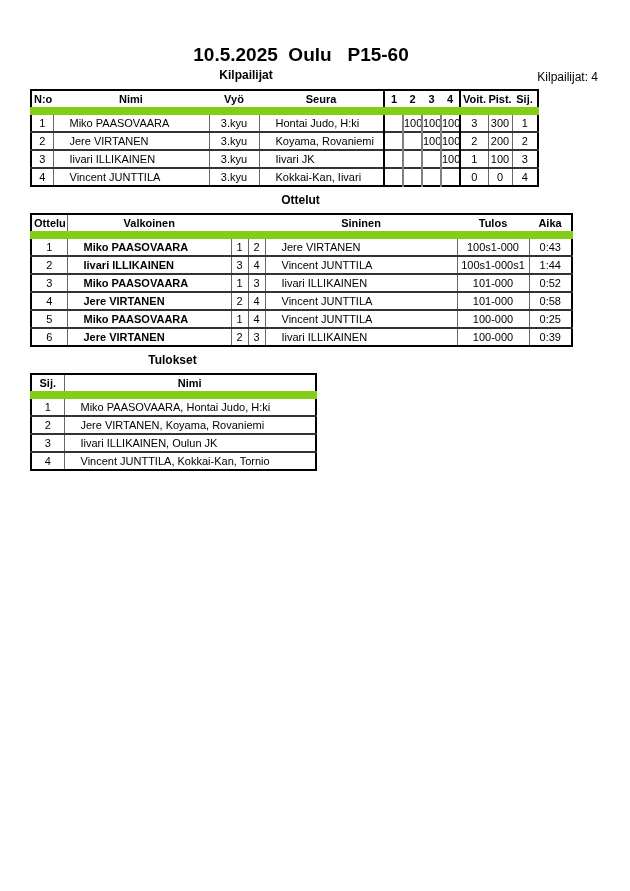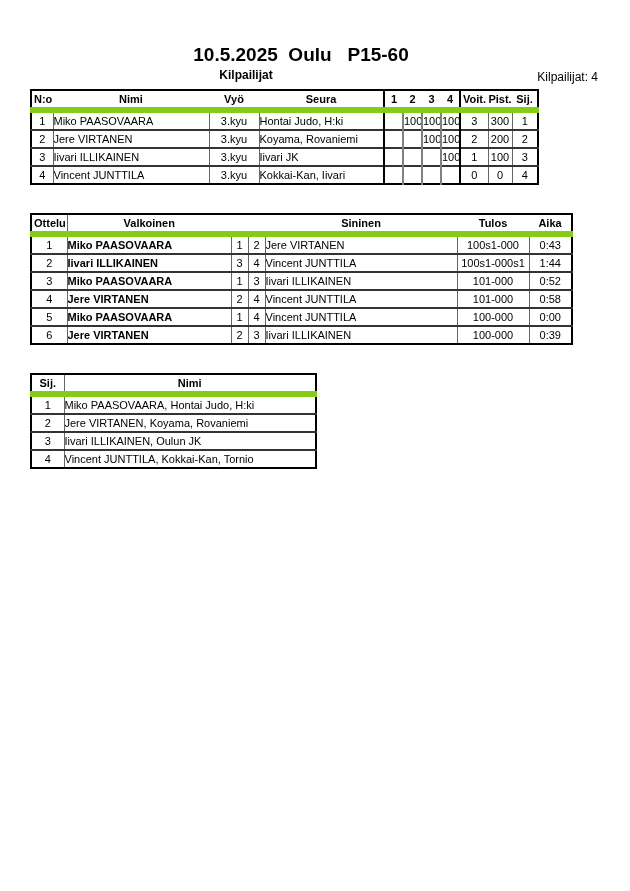--- a/index.html
+++ b/index.html
@@ -49,36 +49,36 @@
   .t2 { left: 30px; top: 213px; width: 541px; }
   .t3 { left: 30px; top: 373px; width: 285px; }
 
   th {
     font-weight: bold;
     text-align: center;
     height: 16px;
     line-height: 16px;
     padding: 0;
     border: none;
-    border-bottom: 6px solid #84cc16;
+    border-bottom: 8px solid #84cc16;
     overflow: hidden;
     white-space: nowrap;
   }
   td {
     height: 16px;
     line-height: 16px;
     padding: 0;
     text-align: center;
     border-top: 2px solid #333333;
     border-left: 1px solid #666666;
     overflow: hidden;
     white-space: nowrap;
   }
   td:first-child { border-left: none; }
-  td.name { text-align: left; padding-left: 0; }
+  td.name { text-align: left; padding-left: 16px; }
   td.bold { font-weight: bold; }
   th.al   { text-align: left; padding-left: 2px; }
   th.vline { border-left: 1px solid #666666; margin-left: 14px; }
   td.grid  { border-left: 2px solid #808080; }
   .bsl { border-left: 2px solid #000000 !important; }
 </style>
 </head>
 <body>
 
 <div class="page">
@@ -165,20 +165,21 @@
         <td class="grid"></td>
         <td class="grid"></td>
         <td class="grid"></td>
         <td class="bsl">0</td>
         <td>0</td>
         <td>4</td>
       </tr>
     </tbody>
   </table>
 
+  <div class="sec-label ott-label">Ottelut</div>
 
   <table class="t2">
     <colgroup>
       <col style="width:36px">
         <col style="width:164px">
         <col style="width:17px">
         <col style="width:17px">
       <col style="width:192px">
         <col style="width:72px">
         <col style="width:43px">
@@ -231,34 +232,35 @@
         <td>101-000</td>
         <td>0:58</td>
       </tr>
       <tr>
         <td>5</td>
         <td class="name bold">Miko PAASOVAARA</td>
         <td>1</td>
         <td>4</td>
         <td class="name">Vincent JUNTTILA</td>
         <td>100-000</td>
-        <td>0:00</td>
+        <td>0:25</td>
       </tr>
       <tr>
         <td>6</td>
         <td class="name bold">Jere VIRTANEN</td>
         <td>2</td>
         <td>3</td>
         <td class="name">Iivari ILLIKAINEN</td>
         <td>100-000</td>
         <td>0:39</td>
       </tr>
     </tbody>
   </table>
 
+  <div class="sec-label tul-label">Tulokset</div>
 
   <table class="t3">
     <colgroup>
       <col style="width:33px">
         <col style="width:252px">
     </colgroup>
     <thead>
       <tr>
         <th>Sij.</th>
         <th class="vline">Nimi</th>

